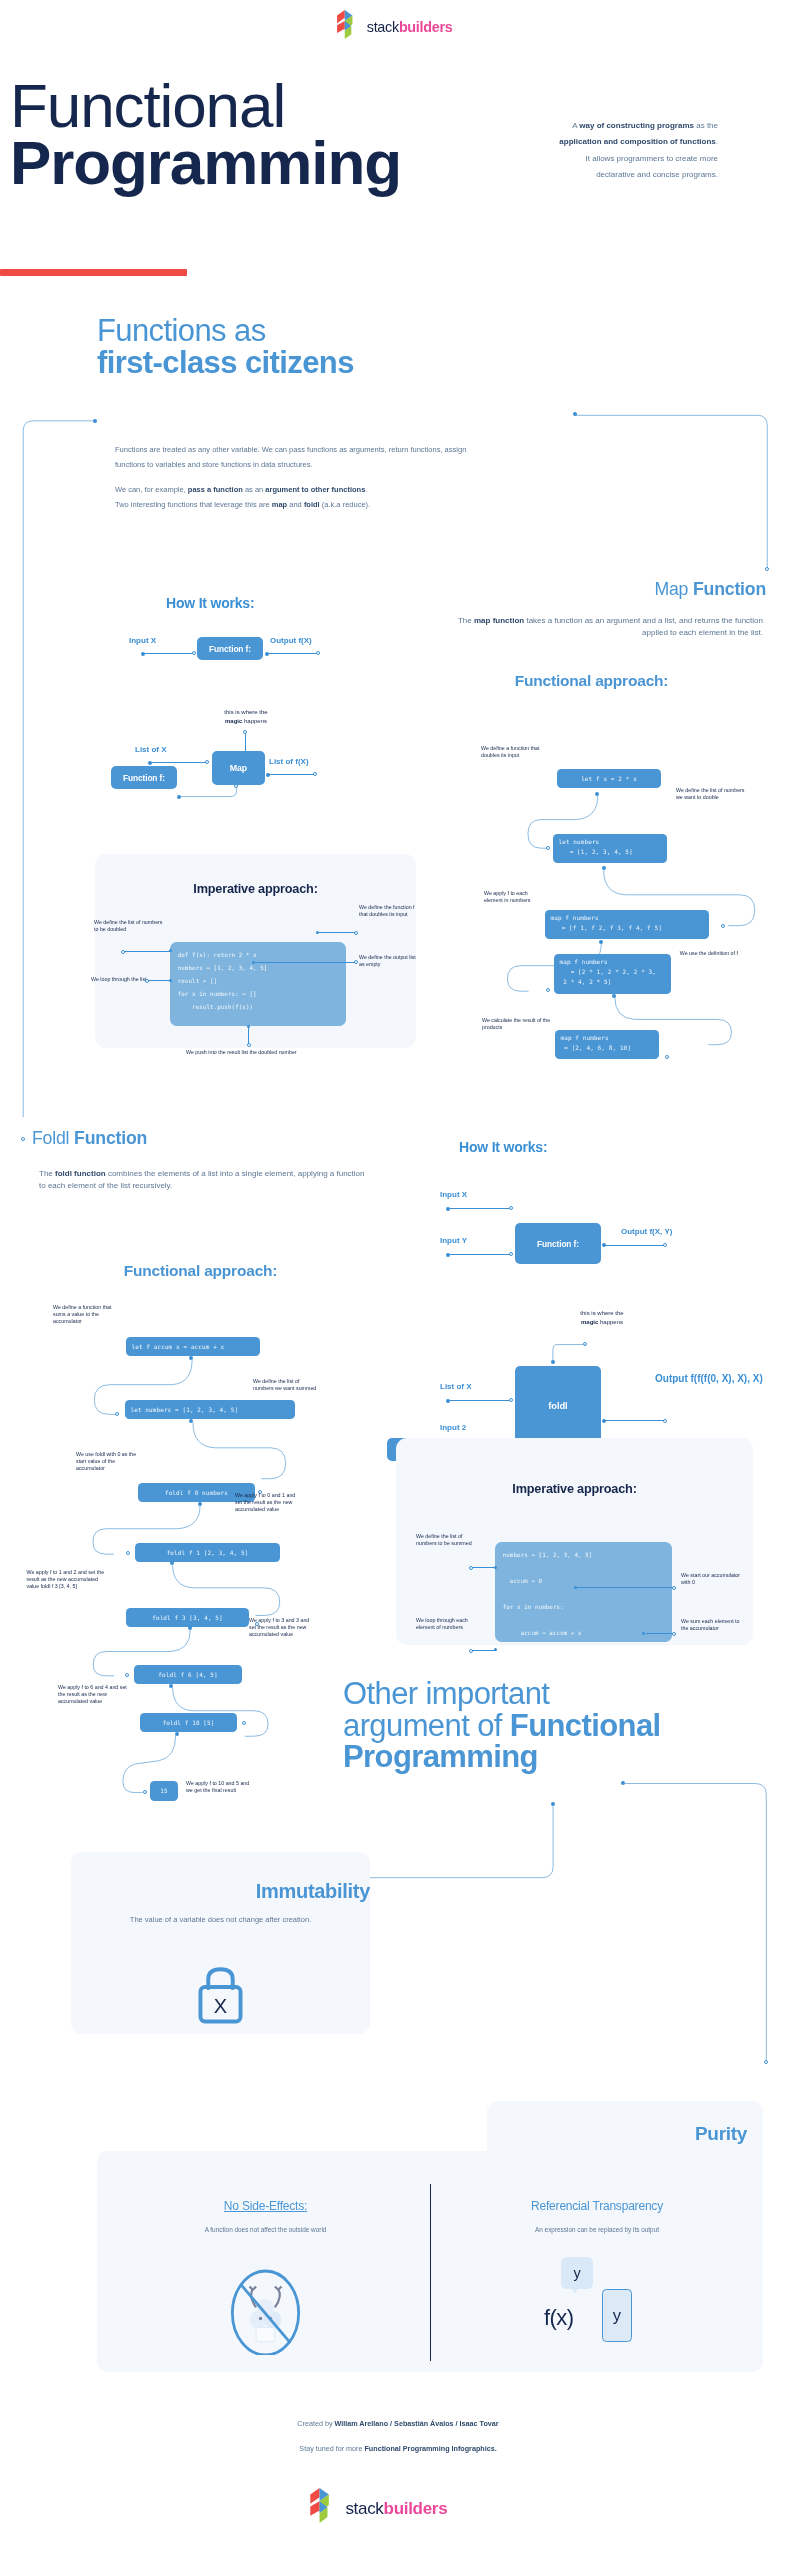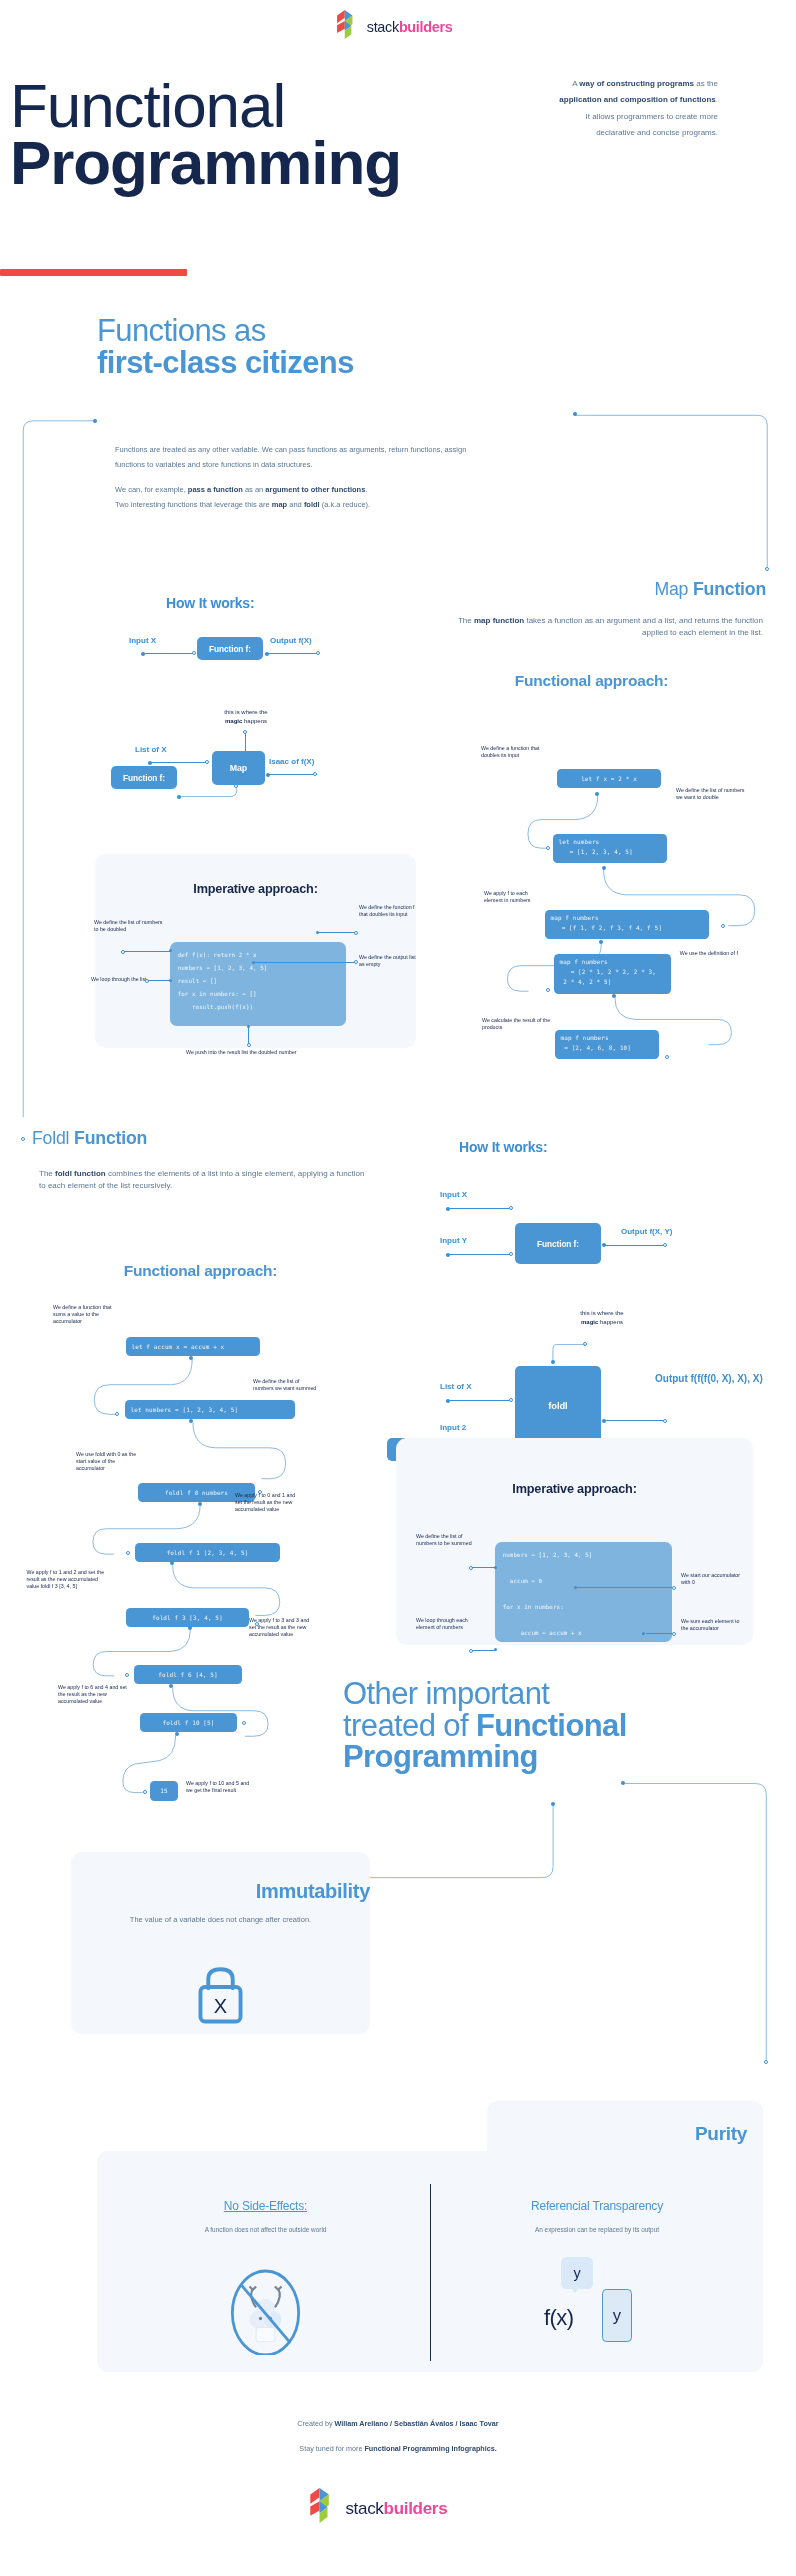--- a/index.html
+++ b/index.html
@@ -33,20 +33,21 @@
     color: #16274d;
     letter-spacing: -1.1px;
   }
   .hero-title .bold { font-weight: 700; display: block; }
   .hero-desc {
     width: 160px;
     text-align: right;
     font-size: 8px;
     line-height: 2.05;
     color: #5d7794;
+    margin-top: 42px;
   }
   .hero-desc b { color: #2f4a6d; font-weight: 700; }
   .red-bar { background: #ef4a44; border-radius: 1.1px; }
 
   
   .sec-h1 {
     font-size: 31px;
     line-height: 1.02;
     color: #4a95d4;
     font-weight: 400;
@@ -269,21 +270,21 @@
   <div class="abs dot-filled" style="left:243px; top:753px;"></div>
 
   <div class="abs" style="left:135px; top:745px; font-size:8px; color:#3b8fd4; font-weight:700;">List of X</div>
   <div class="abs dot-filled" style="left:148px; top:761px;"></div>
   <div class="abs hline" style="left:151px; top:762px; width:55px;"></div>
   <div class="abs dot-open" style="left:205px; top:760px;"></div>
   <div class="blue-box abs" style="left:212px; top:751px; width:53px; height:34px; font-size:8.8px;">Map</div>
   <div class="abs dot-filled" style="left:266px; top:773px;"></div>
   <div class="abs hline" style="left:269px; top:774px; width:45px;"></div>
   <div class="abs dot-open" style="left:313px; top:772px;"></div>
-  <div class="abs" style="left:269px; top:757px; font-size:8px; color:#3b8fd4; font-weight:700;">Isaac of f(X)</div>
+  <div class="abs" style="left:269px; top:757px; font-size:8px; color:#3b8fd4; font-weight:700;">List of f(X)</div>
   <div class="blue-box abs" style="left:111px; top:766px; width:66px; height:23px;">Function f:</div>
   <div class="abs dot-filled" style="left:177px; top:795px;"></div>
   <svg class="flow" style="left:177px; top:785px; width:72px; height:22px;" viewBox="0 0 130 40" width="72" height="22">
     <path d="M6 21 L96 21 Q108 21 108 10 L108 2" stroke="#3b8fd4" stroke-width="2"></path>
   </svg>
   <div class="abs dot-open" style="left:234px; top:784px;"></div>
 
   <div class="abs sub-h" style="left:420px; top:579px; width:346px; text-align:right;">
     <span>Map </span><span class="bold">Function</span>
   </div>
@@ -481,21 +482,21 @@
   <div class="abs hline" style="left:577px; top:1587px; width:97px; height:0.8px;"></div>
   <div class="abs dot-open" style="left:672px; top:1586px;"></div>
 
   <div class="abs note" style="left:681px; top:1618px; width:61px;">We sum each element to the accumulator</div>
   <div class="abs dot-filled" style="left:642px; top:1632px; width:3.3px; height:3.3px;"></div>
   <div class="abs hline" style="left:646px; top:1633px; width:29px; height:0.8px;"></div>
   <div class="abs dot-open" style="left:672px; top:1632px;"></div>
 
   <div class="abs sec-h1" style="left:343px; top:1678px; width:431px;">
     <div>Other important</div>
-    <div><span>treated of </span><span class="bold">Functional</span></div>
+    <div><span>argument of </span><span class="bold">Functional</span></div>
     <div class="bold">Programming</div>
   </div>
 
   <div class="abs dot-filled" style="left:551px; top:1802px;"></div>
   <svg class="flow" style="left:547px; top:1800px; width:232px; height:310px;" viewBox="0 0 420 560" width="232" height="310">
     <path d="M11 8 L11 120 Q11 140 -9 140 L-690 140"></path>
   </svg>
   <div class="abs dot-filled" style="left:621px; top:1781px;"></div>
   <svg class="flow" style="left:618px; top:1779px; width:166px; height:299px;" viewBox="0 0 300 540" width="166" height="299">
     <path d="M11 8 L248 8 Q268 8 268 28 L268 512"></path>

